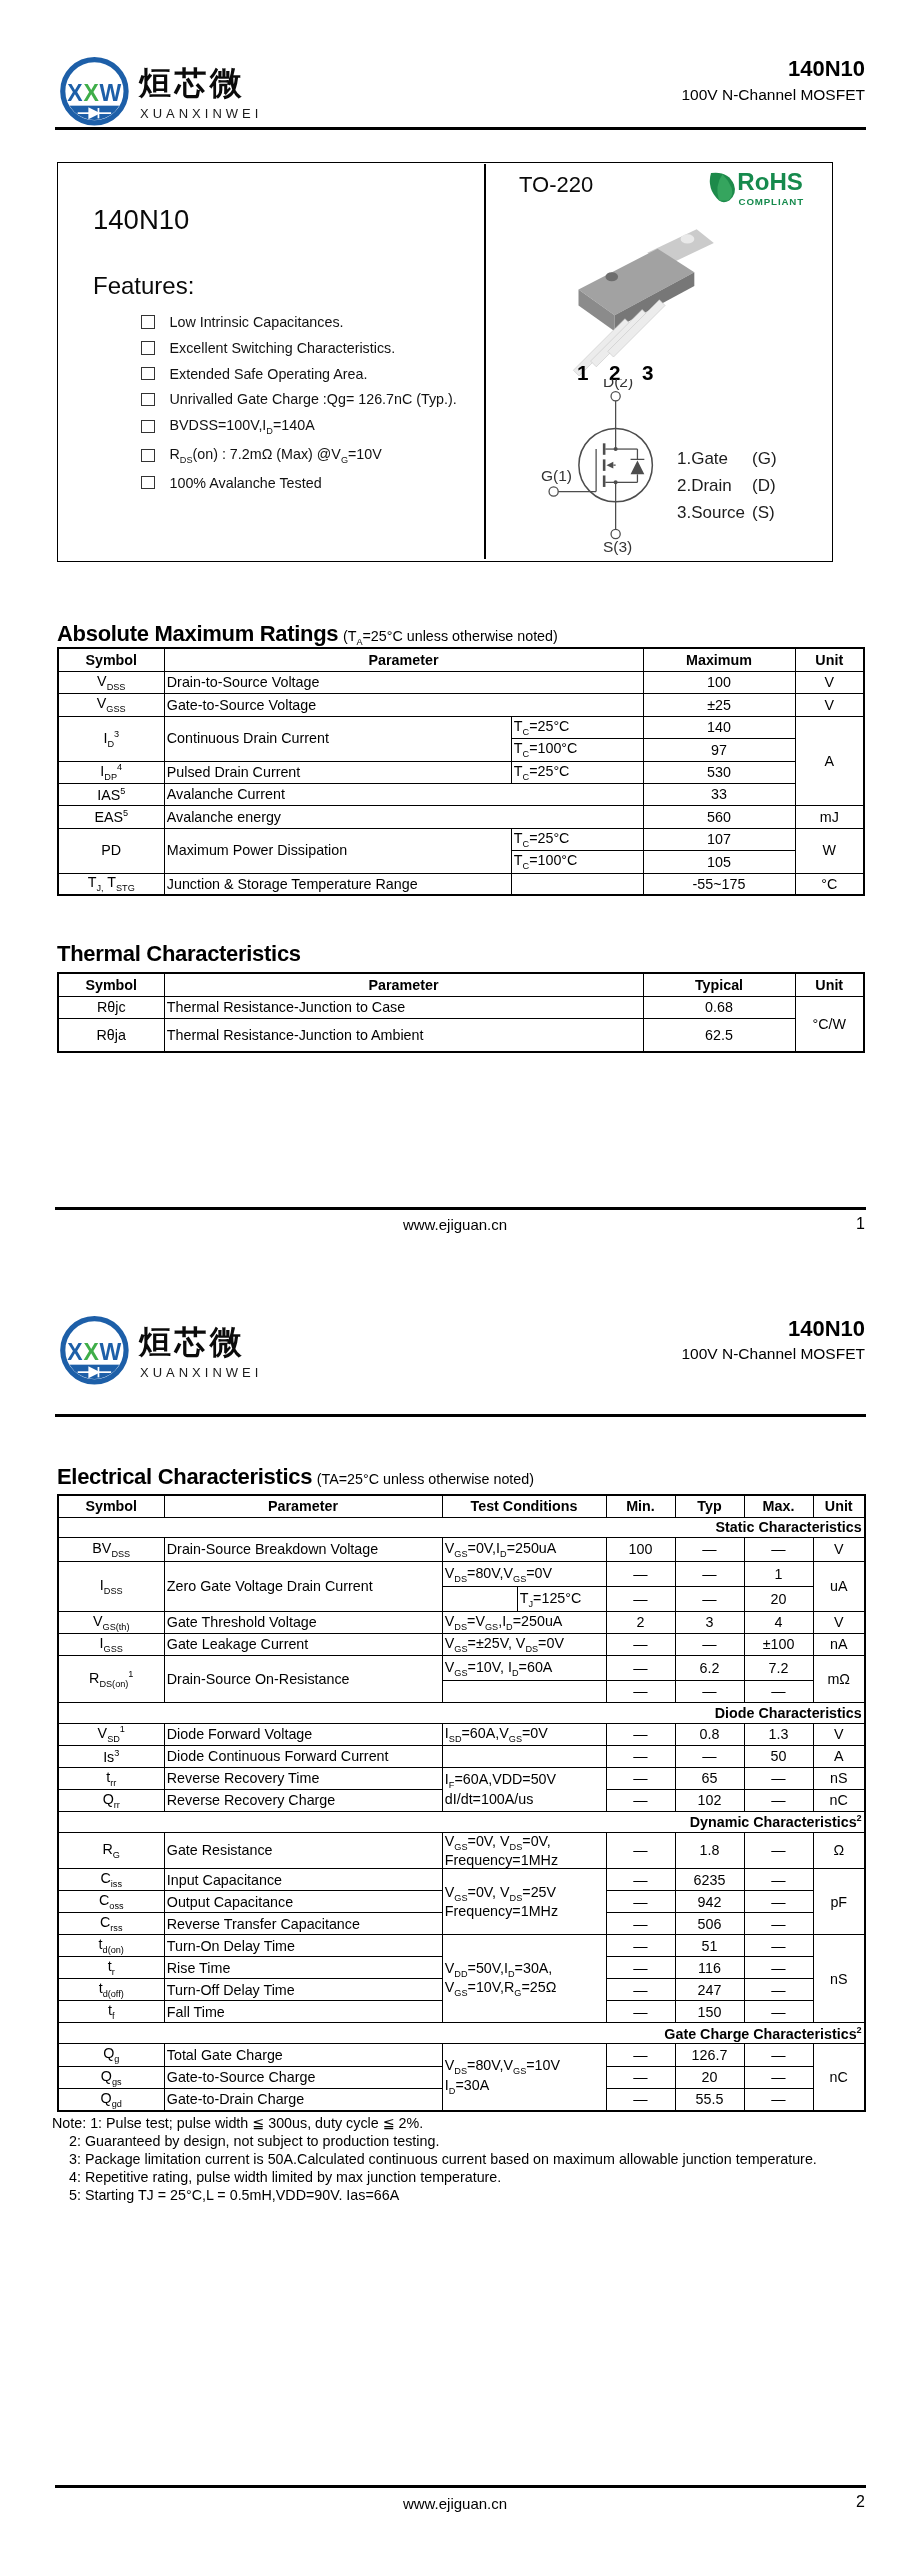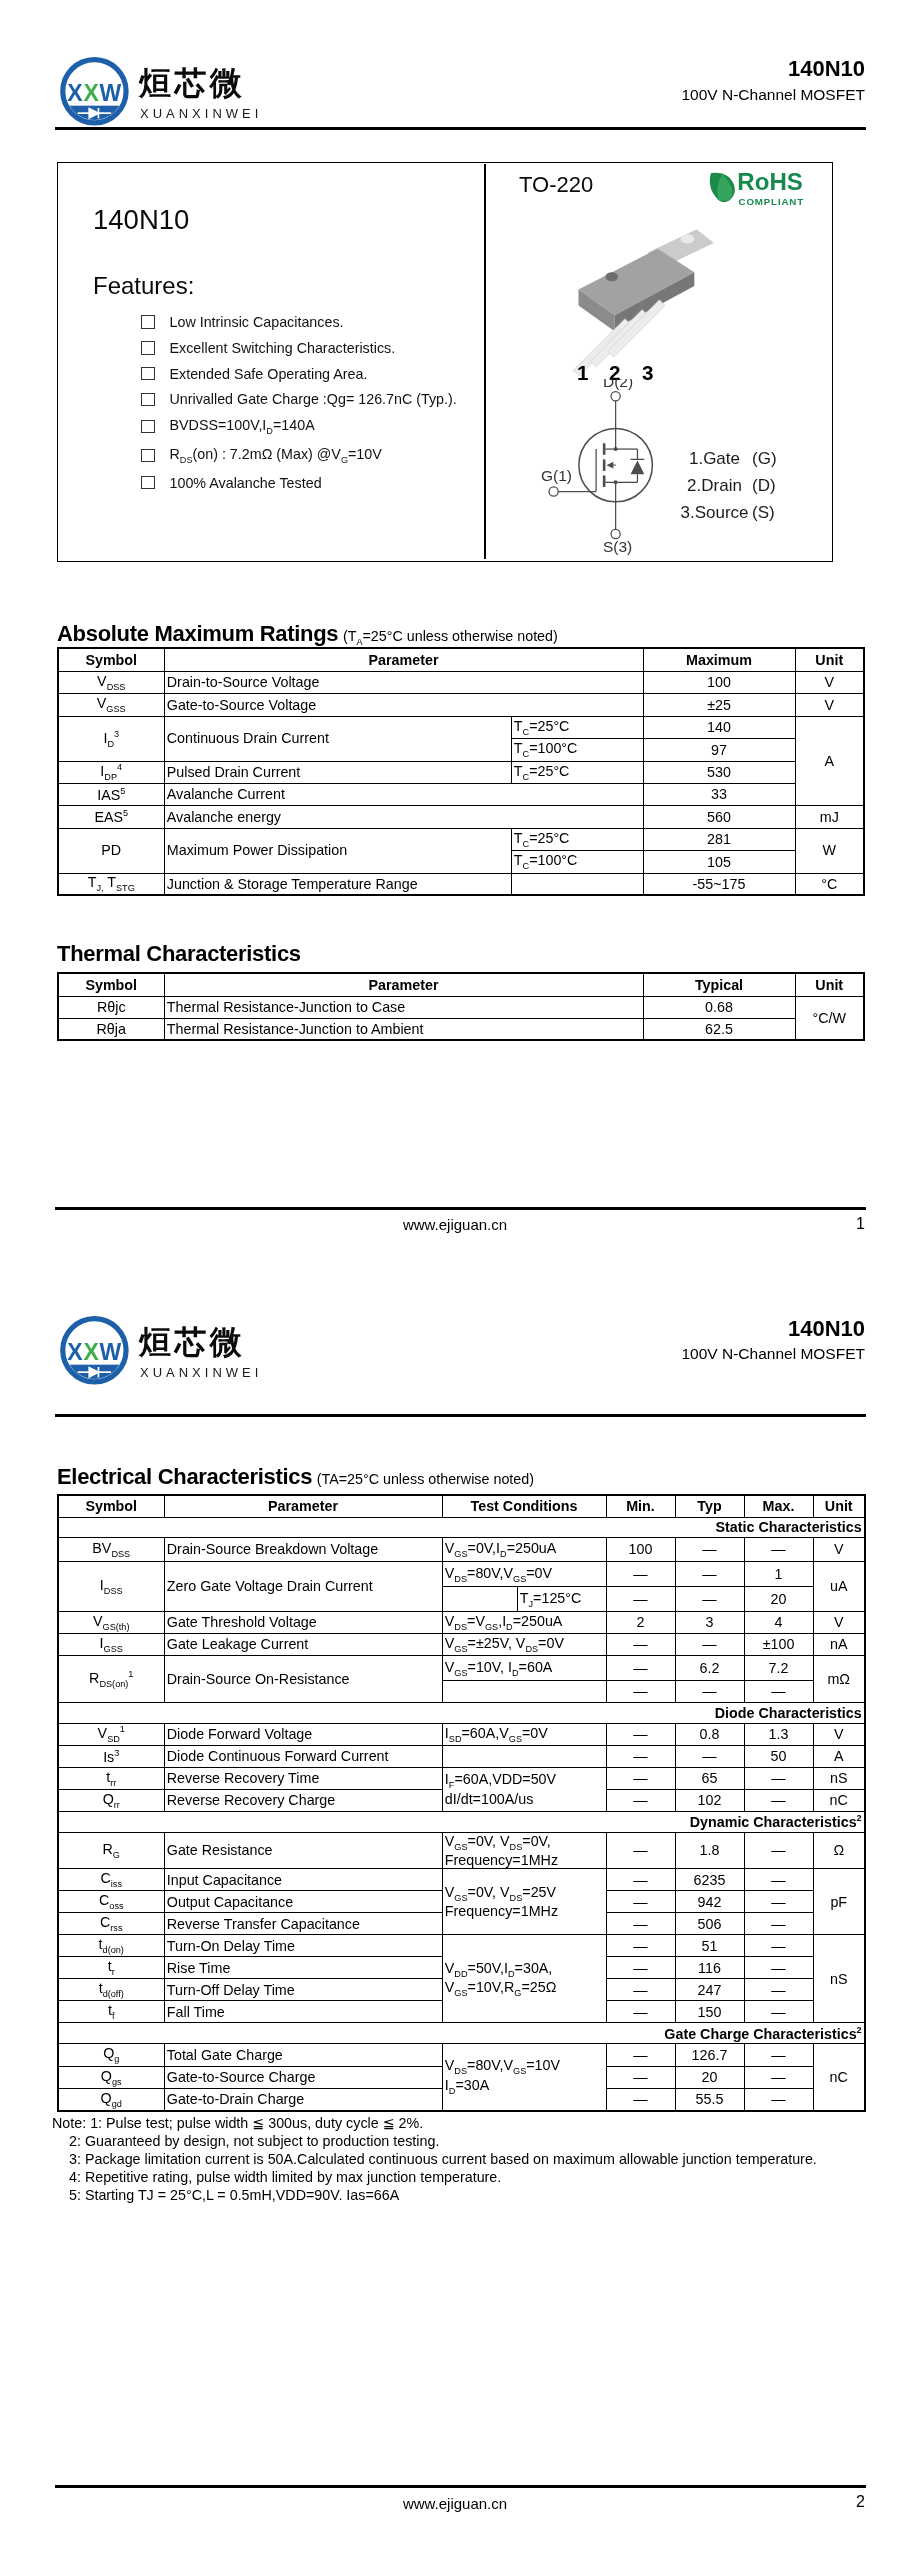--- a/index.html
+++ b/index.html
@@ -14,21 +14,21 @@
   .prodbox{border:1.7px solid #000;}
   .divline{background:#000;width:1.7px;}
   .boxtitle{font-size:27.5px;color:#0a0a0a;}
   .feattitle{font-size:24px;color:#0a0a0a;}
   .featlist{list-style:none;margin:0;padding:0;}
   .featlist li{display:flex;align-items:center;margin-bottom:9.8px;font-size:14.3px;color:#111;padding-left:47px;}
   .chk{width:11.5px;height:11.5px;border:1.1px solid #333;margin-right:15px;flex:0 0 auto;}
   .pkgname{font-size:22px;color:#0a0a0a;}
   .pinnum{font-size:20.7px;font-weight:bold;}
   .legend-line{font-size:17px;color:#1c1c1c;display:flex;}
-  .legend-line .nm{width:75px;text-align:center;}
+  .legend-line .nm{width:75px;}
   .sect-title{display:flex;align-items:baseline;white-space:nowrap;}
   .sect-title .big{font-size:22px;font-weight:bold;letter-spacing:-0.3px;}
   .sect-title .small{font-size:14.3px;margin-left:4.6px;}
   table.dt{border-collapse:collapse;table-layout:fixed;border:2.3px solid #000;}
   table.dt td{border:1.7px solid #000;font-size:14.3px;padding:0 2.3px;vertical-align:middle;
               overflow:hidden;line-height:1.15;}
   td.c{text-align:center;}
   td.l{text-align:left;padding-left:4.6px;}
   td.r{padding-right:4.6px;}
   td.hb{font-weight:bold;text-align:center;font-size:15.5px;}
@@ -239,21 +239,21 @@
     <tr style="height:22.4px">
       <td class="c">EAS<sup>5</sup></td>
       <td class="l" colspan="2">Avalanche energy</td>
       <td class="c">560</td>
       <td class="c">mJ</td>
     </tr>
     <tr style="height:22.4px">
       <td class="c" rowspan="2">PD</td>
       <td class="l" rowspan="2">Maximum Power Dissipation</td>
       <td class="l">T<sub>C</sub>=25°C</td>
-      <td class="c">281</td>
+      <td class="c">107</td>
       <td class="c" rowspan="2">W</td>
     </tr>
     <tr style="height:22.4px">
       <td class="l">T<sub>C</sub>=100°C</td>
       <td class="c">105</td>
     </tr>
     <tr style="height:22.4px">
       <td class="c">T<sub>J,</sub> T<sub>STG</sub></td>
       <td class="l">Junction &amp; Storage Temperature Range</td>
       <td class="l"></td>
@@ -279,21 +279,21 @@
       <td class="hb">Parameter</td>
       <td class="hb">Typical</td>
       <td class="hb">Unit</td>
     </tr>
     <tr style="height:22px">
       <td class="c">Rθjc</td>
       <td class="l">Thermal Resistance-Junction to Case</td>
       <td class="c">0.68</td>
       <td class="c" rowspan="2">°C/W</td>
     </tr>
-    <tr style="height:22px">
+    <tr style="height:34px">
       <td class="c">Rθja</td>
       <td class="l">Thermal Resistance-Junction to Ambient</td>
       <td class="c">62.5</td>
     </tr>
   </tbody>
     </table>
 
   <div class="abs rule" style="left:55px;top:1207px;width:811px;height:2.9px;"></div>
   <div class="abs footer-site" style="left:0px;top:1216px;">www.ejiguan.cn</div>
   <div class="abs footer-page" style="left:856px;top:1215px;">1</div>

